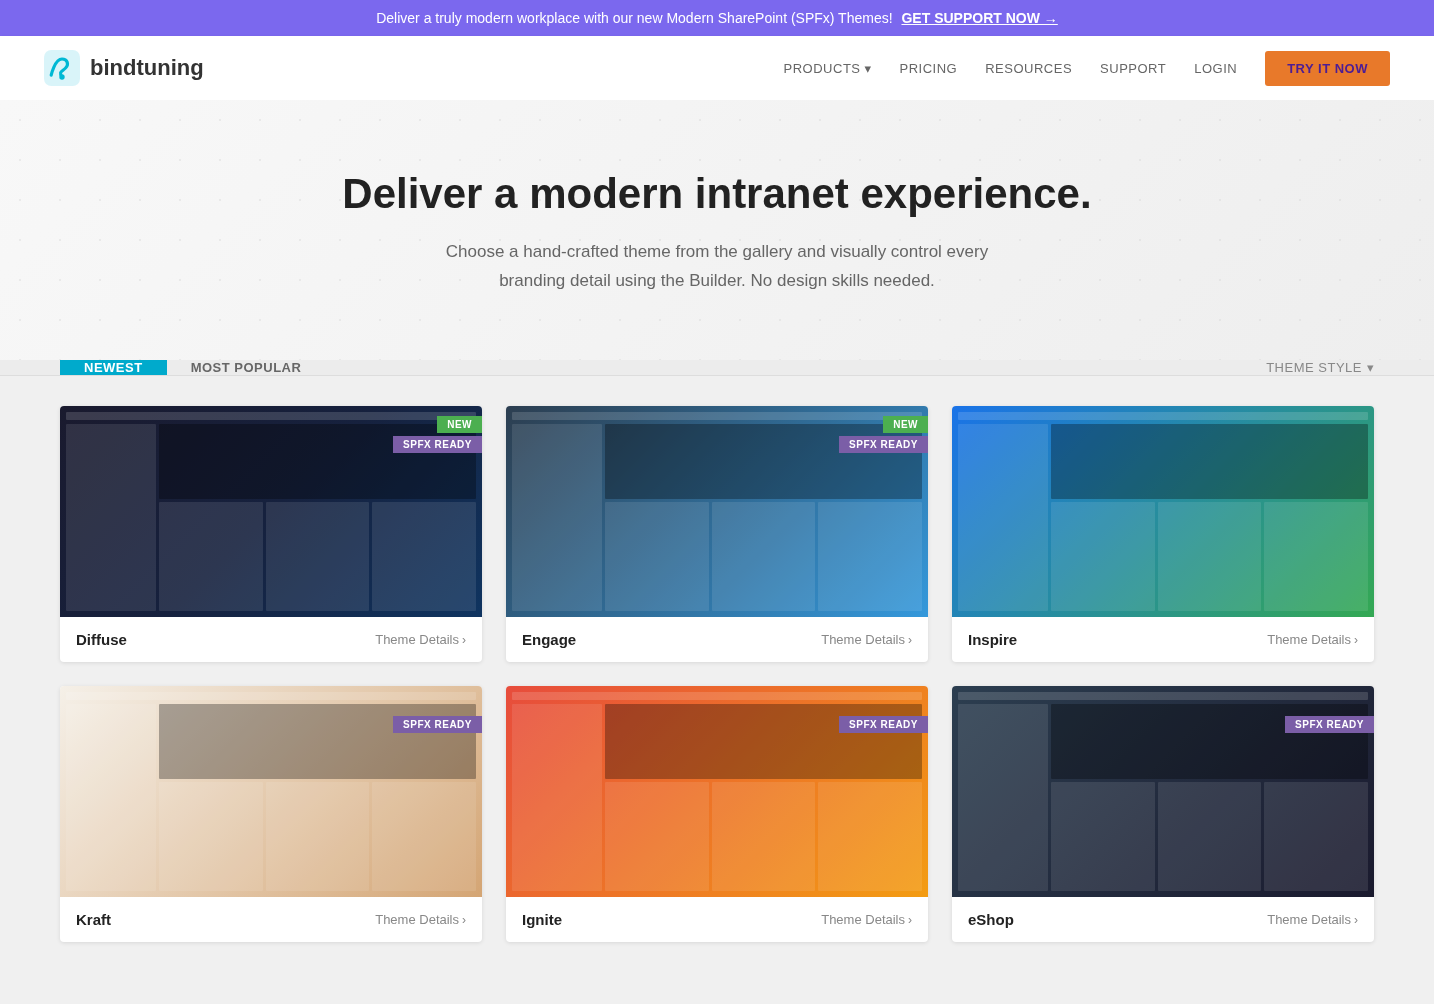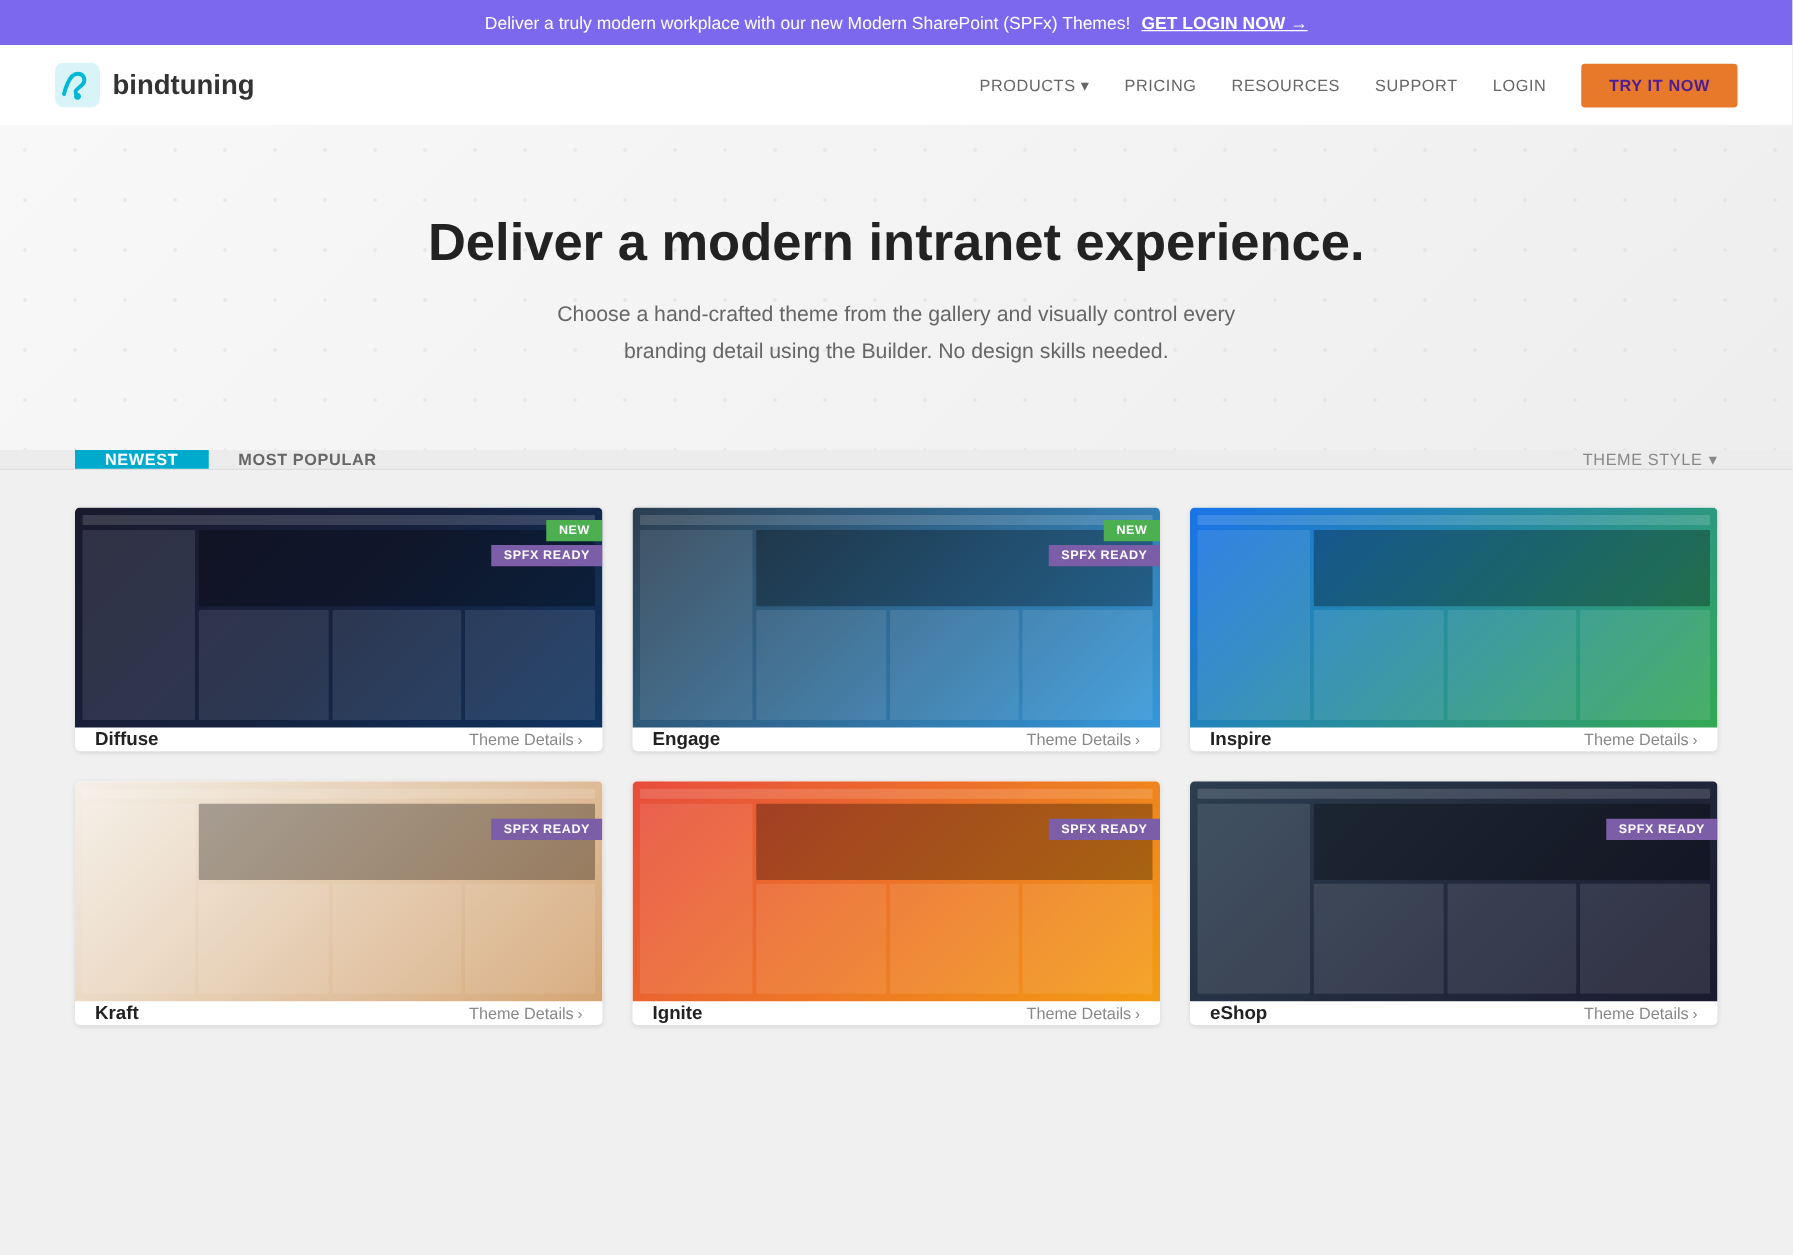--- a/index.html
+++ b/index.html
@@ -163,21 +163,21 @@
     }
     .theme-card {
       background: white;
       border-radius: 4px;
       overflow: hidden;
       box-shadow: 0 1px 4px rgba(0,0,0,0.1);
     }
     .theme-thumbnail {
       position: relative;
       width: 100%;
-      height: 176px;
+      height: 211px;
       overflow: hidden;
       background: #ddd;
     }
     .badge-new {
       position: absolute;
       top: 10px;
       right: 0;
       background: #4caf50;
       color: white;
       font-size: 10px;
@@ -193,21 +193,21 @@
       color: white;
       font-size: 10px;
       font-weight: 700;
       padding: 3px 10px;
       letter-spacing: 0.5px;
     }
     .theme-footer {
       display: flex;
       align-items: center;
       justify-content: space-between;
-      padding: 1px 16px;
+      padding: 14px 16px;
     }
     .theme-name {
       font-weight: 700;
       font-size: 15px;
       color: #222;
     }
     .theme-details-link {
       font-size: 13px;
       color: #888;
       cursor: pointer;
@@ -288,21 +288,21 @@
       flex: 1;
       background: rgba(255,255,255,0.1);
       border-radius: 1px;
     }
   </style>
 </head>
 <body>
 
 <div class="top-banner">
   <span>Deliver a truly modern workplace with our new Modern SharePoint (SPFx) Themes!</span>
-  <a href="#">GET LOGIN NOW →</a>
+  <a href="#">GET SUPPORT NOW →</a>
 </div>
 
 <header class="header">
   <div class="logo-area">
     <svg class="logo-icon" viewBox="0 0 40 40" fill="none" xmlns="http://www.w3.org/2000/svg">
       <rect width="40" height="40" rx="8" fill="#00b8d4" opacity="0.15"></rect>
       <path d="M8 28 C8 28 12 10 20 10 C26 10 28 16 24 20 C20 24 16 24 20 30" stroke="#00b8d4" stroke-width="3.5" fill="none" stroke-linecap="round"></path>
       <circle cx="20" cy="30" r="3" fill="#00b8d4"></circle>
     </svg>
     <span class="logo-text">bindtuning</span>

